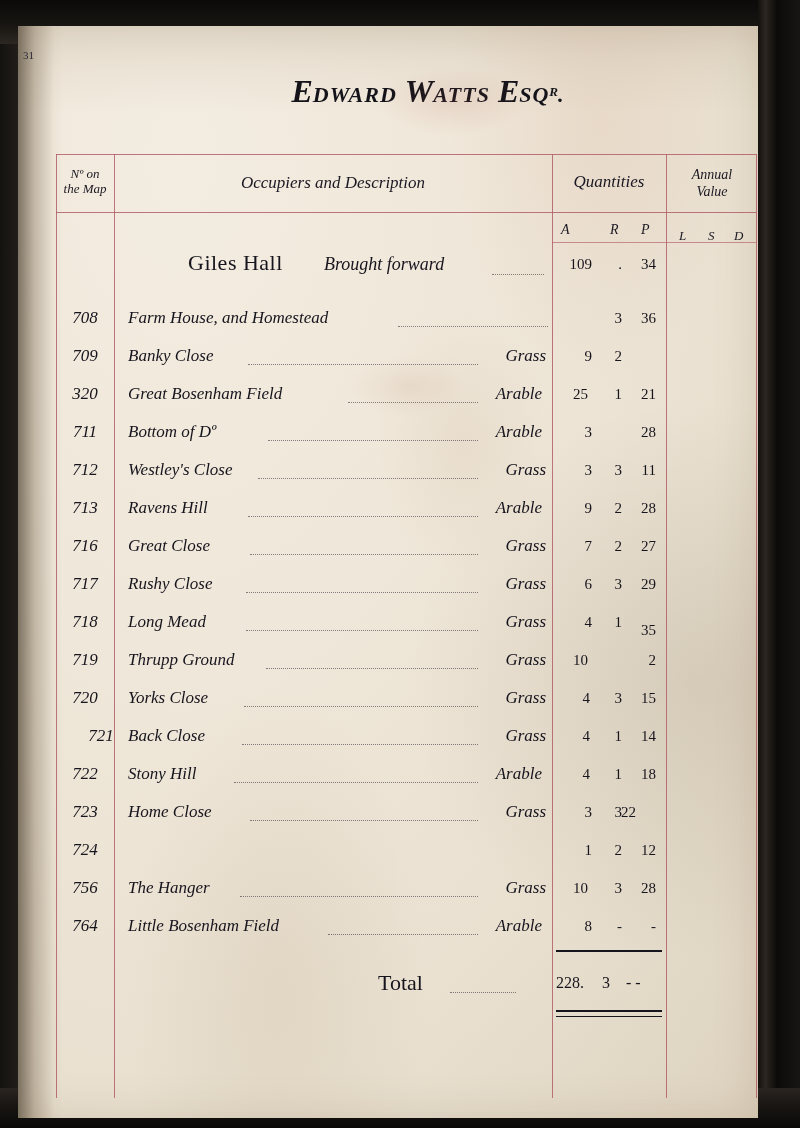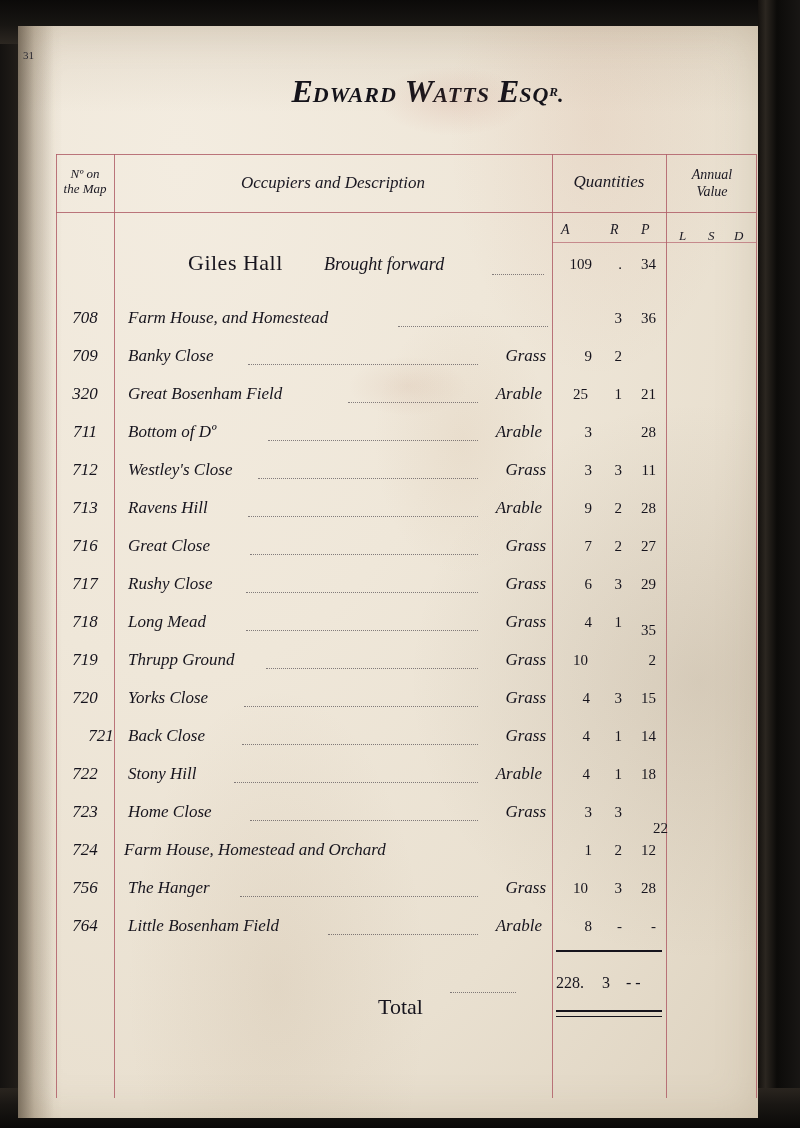--- a/index.html
+++ b/index.html
@@ -167,21 +167,20 @@
     font-style: normal;
     letter-spacing: .5px;
   }
   .bf-note {
     font-size: 18px;
     font-style: italic;
   }
   .total-label {
     font-size: 22px;
     font-style: normal;
-    margin-top: 24px;
   }
   .totalline {
     position: absolute;
     background: #16141d;
     height: 2px;
   }
   .lsd {
     position: absolute;
     font-size: 13px;
     font-style: italic;
@@ -360,24 +359,23 @@
     <div class="q qa" style="left:538px; top:740px;">4</div>
     <div class="q qr" style="left:580px; top:740px;">1</div>
     <div class="q qp" style="left:612px; top:740px;">18</div>
 
     <div class="ink rowno" style="left:38px; top:776px;">723</div>
     <div class="ink desc" style="left:110px; top:776px;">Home Close</div>
     <div class="leader" style="left:232px; top:794px; width:228px;"></div>
     <div class="ink kind" style="left:408px; top:776px;">Grass</div>
     <div class="q qa" style="left:540px; top:778px;">3</div>
     <div class="q qr" style="left:580px; top:778px;">3</div>
-    <div class="q qp" style="left:624px; top:778px;margin-top:16px;">22</div>
+    <div class="q qp" style="left:592px; top:778px;">22</div>
 
     <div class="ink rowno" style="left:38px; top:814px;">724</div>
-    <div class="ink desc" style="left:106px; top:814px;">Farm House, Homestead and Orchard</div>
     <div class="ink kind" style="left:408px; top:814px;"></div>
     <div class="q qa" style="left:540px; top:816px;">1</div>
     <div class="q qr" style="left:580px; top:816px;">2</div>
     <div class="q qp" style="left:612px; top:816px;">12</div>
 
     <div class="ink rowno" style="left:38px; top:852px;">756</div>
     <div class="ink desc" style="left:110px; top:852px;">The Hanger</div>
     <div class="leader" style="left:222px; top:870px; width:238px;"></div>
     <div class="ink kind" style="left:408px; top:852px;">Grass</div>
     <div class="q qa" style="left:536px; top:854px;">10</div>

